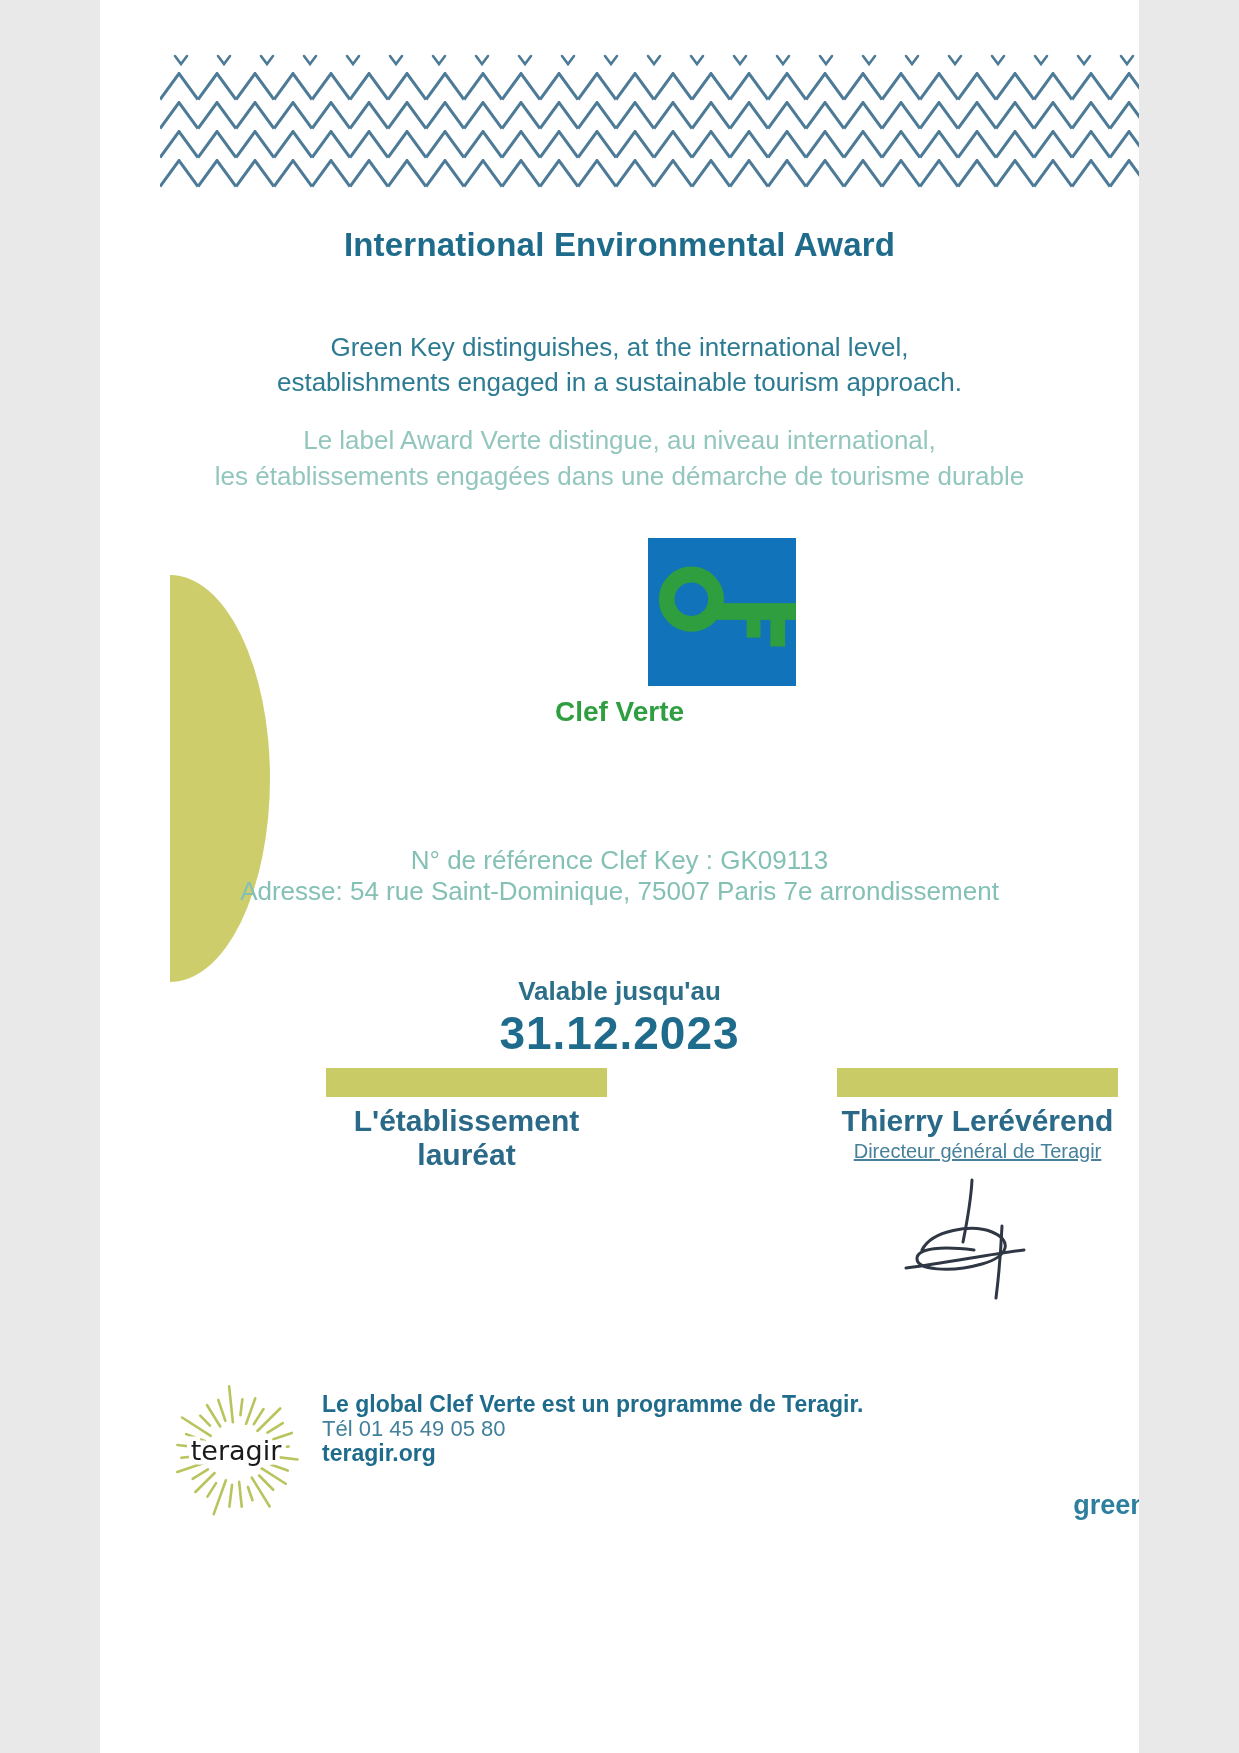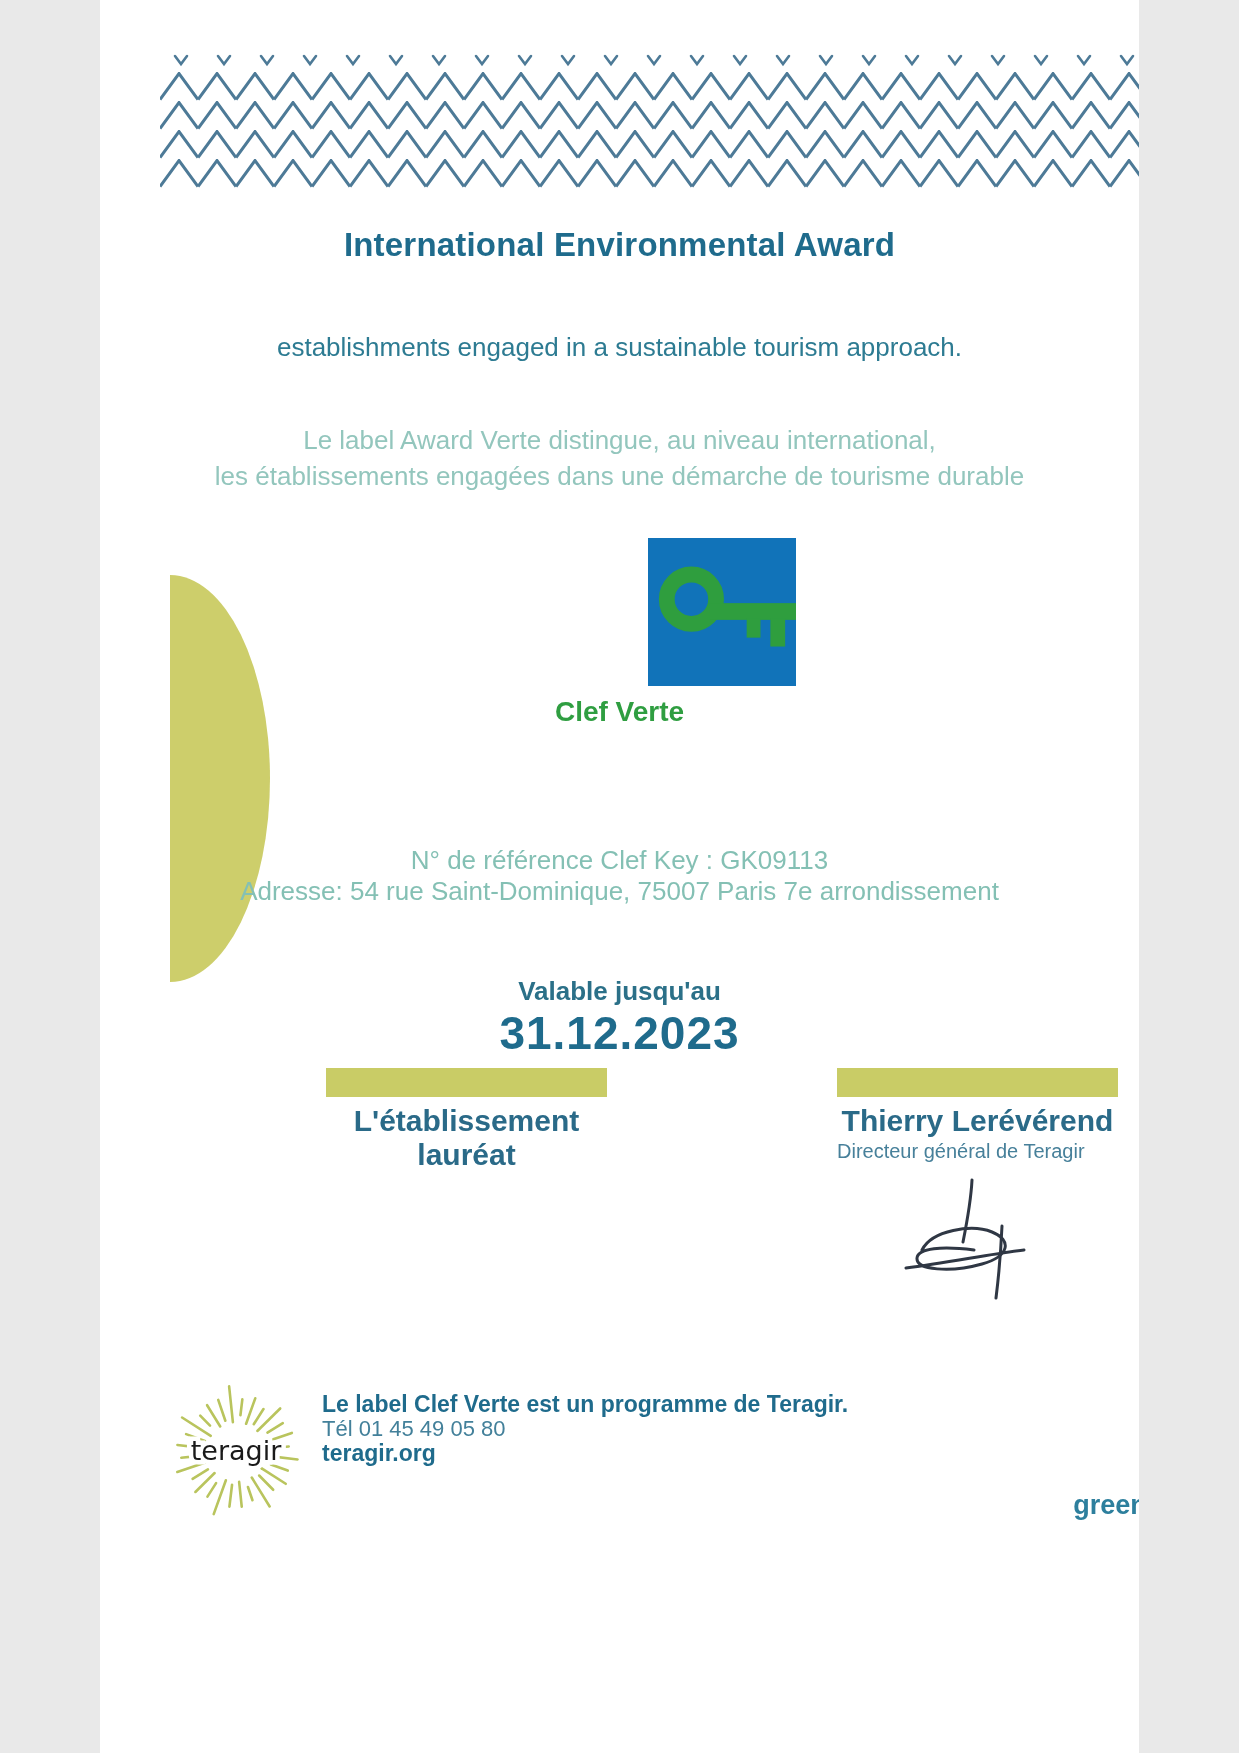--- a/index.html
+++ b/index.html
@@ -29,21 +29,21 @@
   .valable{top:976px;font-size:26px;font-weight:600;color:#2b7088;}
   .vdate{top:1006px;font-size:46px;font-weight:800;color:#1f6b8c;letter-spacing:1px;}
 
   
   .bar{top:1068px;width:281px;height:29px;background:#c9cc66;}
   .bar-left{left:226px;}
   .bar-right{left:737px;}
   .sig-label{top:1104px;font-size:30px;font-weight:700;color:#2a6a88;text-align:center;width:281px;}
   .sig-label.l{left:226px;}
   .sig-label.r{left:737px;text-align:center;}
-  .sig-title{left:737px;top:1140px;width:281px;font-size:20px;color:#47809a;}
+  .sig-title{left:737px;top:1140px;width:281px;font-size:20px;color:#47809a;text-align:center;text-decoration:underline;}
   .signature{left:800px;top:1178px;}
 
   
   .moon-right{left:1085px;top:223px;width:85px;height:360px;background:#cdce6b;
     border-top-left-radius:85px 180px;border-bottom-left-radius:85px 180px;}
   .moon-left{left:70px;top:575px;width:100px;height:407px;background:#cdce6b;
     border-top-right-radius:100px 204px;border-bottom-right-radius:100px 204px;}
 
   
   .teragir{left:66px;top:1382px;}
@@ -81,20 +81,21 @@
         <rect width="1120" height="29" fill="url(#zz)"></rect>
       </g>
   </svg>
 
   <div class="abs moon-right"></div>
   <div class="abs moon-left"></div>
 
   <div class="abs ctr title">International Environmental Award</div>
 
   <div class="abs ctr intro-en">
+    <div>Green Key distinguishes, at the international level,</div>
     <div>establishments engaged in a sustainable tourism approach.</div>
   </div>
 
   <div class="abs ctr intro-fr">
     <div>Le label Award Verte distingue, au niveau international,</div>
     <div>les établissements engagées dans une démarche de tourisme durable</div>
   </div>
 
   <svg class="abs cv-logo" width="148" height="148" viewBox="0 0 150 150">
     <rect width="150" height="150" fill="#1173b9"></rect>
@@ -157,21 +158,21 @@
         <line x1="87.77447633591328" y1="42.19589974510848" x2="97.46964524641142" y2="27.03002687880401" stroke="#b9c45d" stroke-width="2.6" stroke-linecap="round"></line>
         <line x1="91.37802496439147" y1="48.95290878477847" x2="114.18125159307571" y2="26.502678155208855" stroke="#b9c45d" stroke-width="2.6" stroke-linecap="round"></line>
         <line x1="101.48139035523522" y1="50.55978237515582" x2="116.79666133886317" y2="41.102379206312705" stroke="#b9c45d" stroke-width="2.6" stroke-linecap="round"></line>
         <line x1="98.39292558416608" y1="60.31280346168161" x2="125.83942031552661" y2="50.94851347464051" stroke="#b9c45d" stroke-width="2.6" stroke-linecap="round"></line>
         <line x1="102.82032564979289" y1="66.56107222501731" x2="122.7114321042128" y2="64.47687357351265" stroke="#b9c45d" stroke-width="2.6" stroke-linecap="round"></line>
       </g>
     <text x="70" y="78" text-anchor="middle" font-family="'DejaVu Sans', sans-serif" font-size="27" fill="#1a1a1a" stroke="#ffffff" stroke-width="9" paint-order="stroke">teragir</text>
   </svg>
 
   <div class="abs foot-text">
-    <div class="b">Le label Clef Verte est un programme de Teragir.</div>
+    <div class="b">Le global Clef Verte est un programme de Teragir.</div>
     <div>Tél 01 45 49 05 80</div>
     <div class="b">teragir.org</div>
   </div>
 
   <svg class="abs fee" width="81" height="125" viewBox="0 0 81 125">
     <rect width="81" height="125" rx="2" fill="#1173b9"></rect>
     <g>
       <circle cx="40" cy="42" r="20" fill="#3aa33a" stroke="#ffffff" stroke-width="1"></circle>
       <g fill="none" stroke="#ffffff" stroke-width="1">
         <ellipse cx="40" cy="42" rx="7" ry="20"></ellipse>

